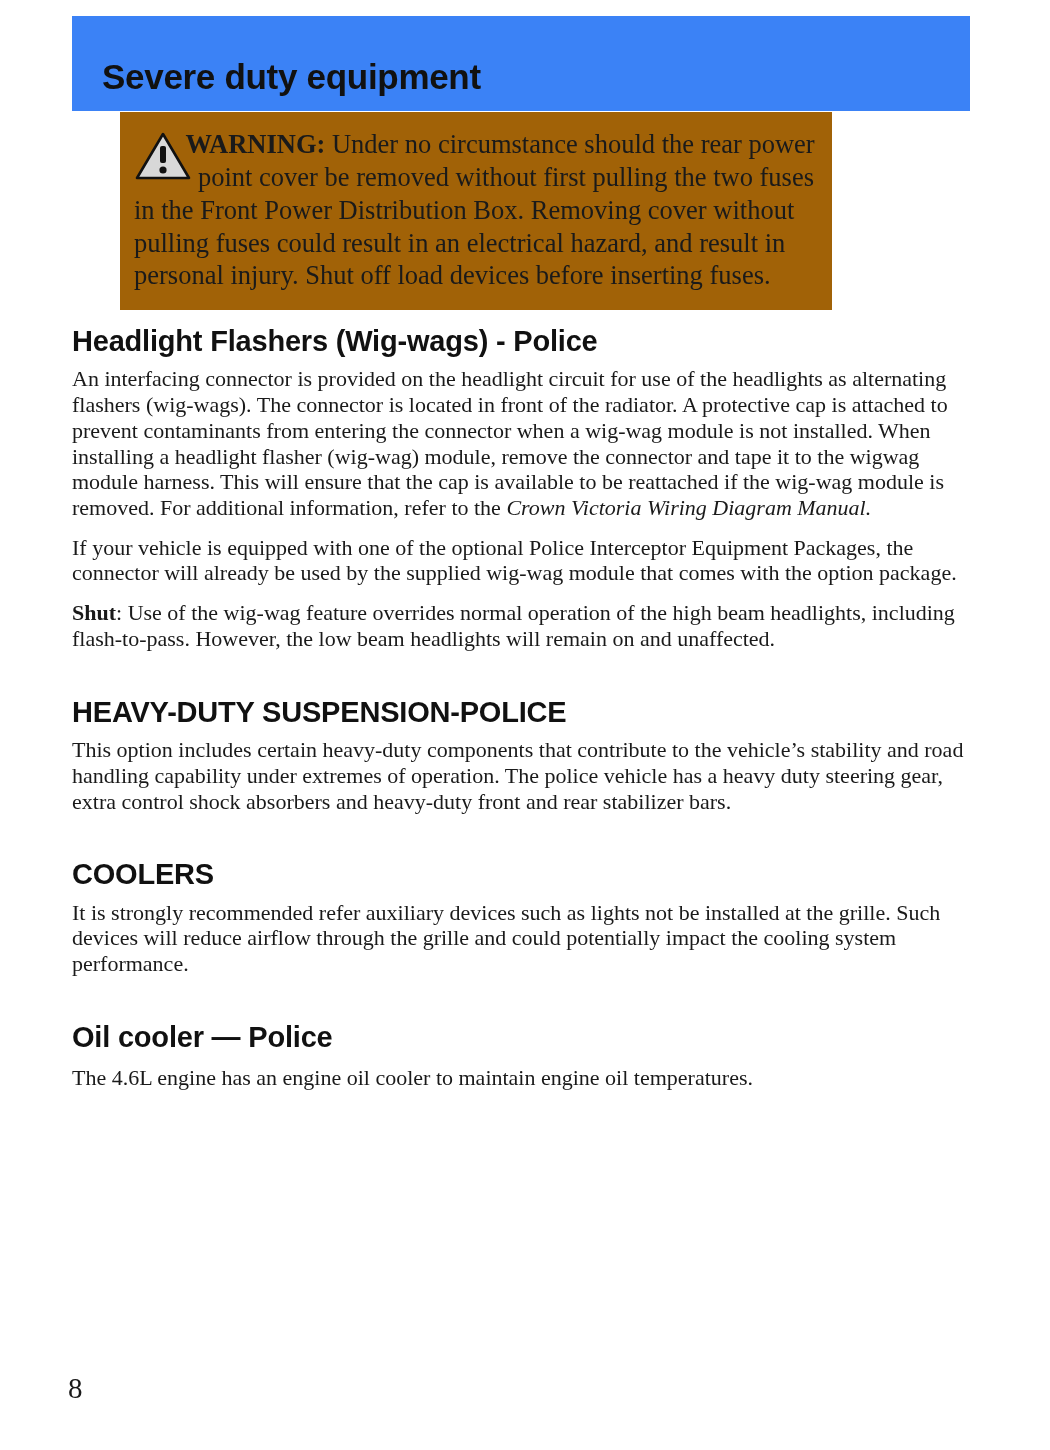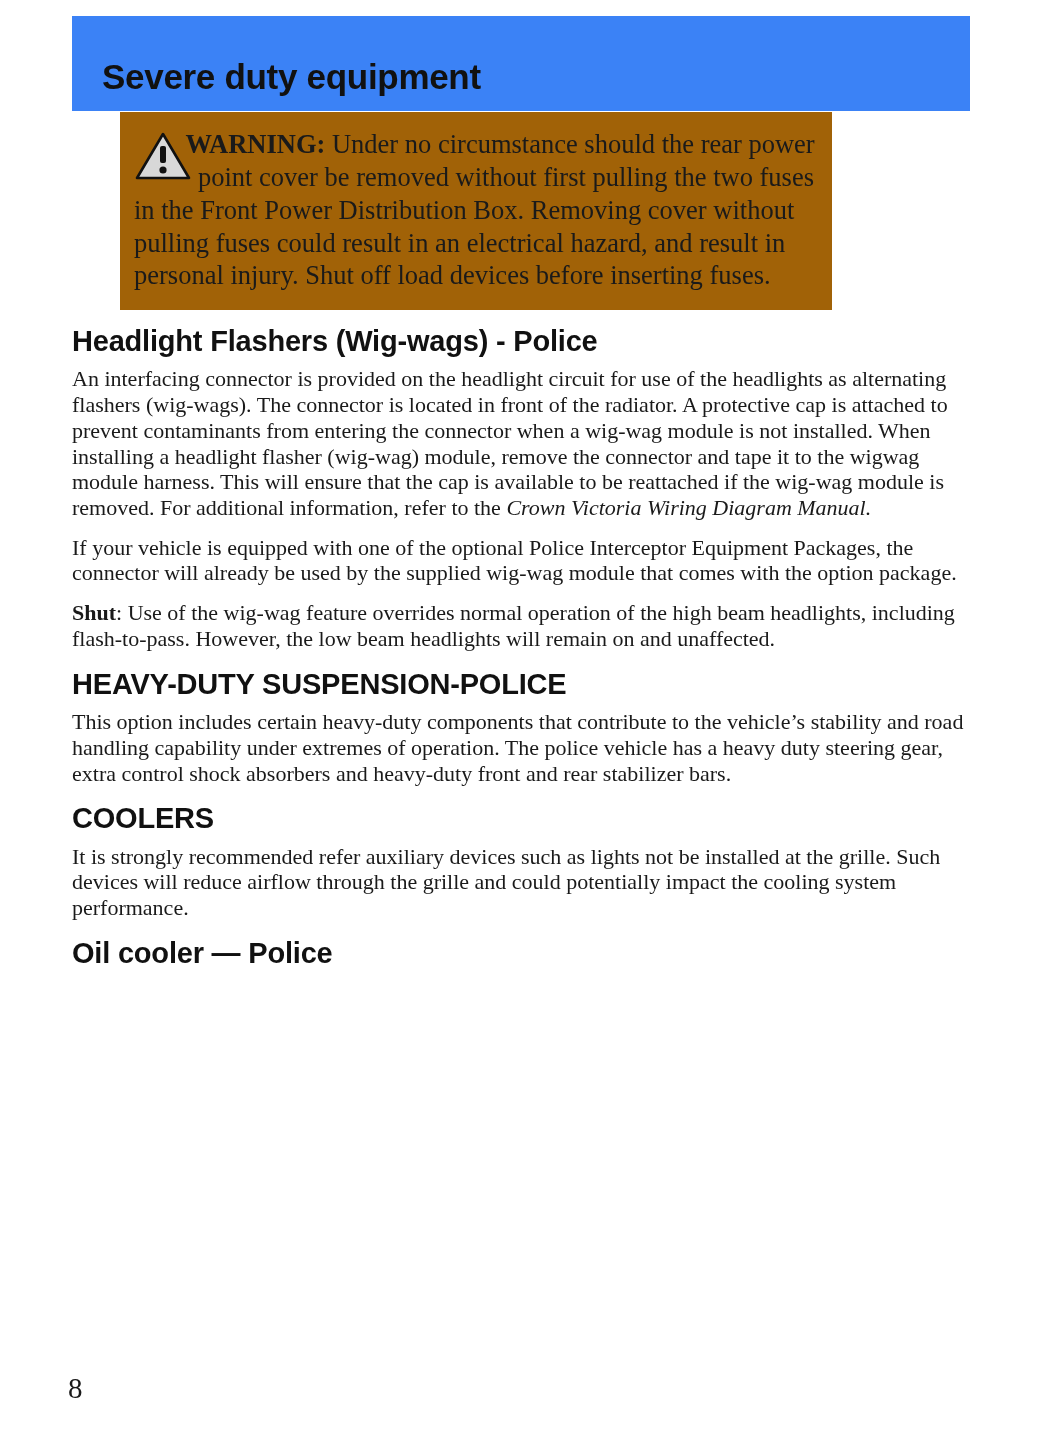--- a/index.html
+++ b/index.html
@@ -91,21 +91,21 @@
   h2.section-heading {
     font-family: "Liberation Sans", "DejaVu Sans", sans-serif;
     font-weight: bold;
     font-size: 29px;
     letter-spacing: -0.2px;
     color: #111111;
     margin: 0 0 8px 0;
     line-height: 1.15;
   }
   h2.section-heading.spaced {
-    margin-top: 16px;
+    margin-top: 44px;
   }
 
   p.body-text {
     font-family: "Liberation Serif", "DejaVu Serif", serif;
     font-size: 22px;
     line-height: 1.17;
     color: #1a1a1a;
     margin: 0 0 14px 0;
     text-align: left;
   }
@@ -156,19 +156,20 @@
 
     <p class="body-text"><span class="bold">Shut</span><span>: Use of the wig-wag feature overrides normal operation of the high beam headlights, including flash-to-pass. However, the low beam headlights will remain on and unaffected.</span></p>
 
     <h2 class="section-heading spaced">HEAVY-DUTY SUSPENSION-POLICE</h2>
     <p class="body-text">This option includes certain heavy-duty components that contribute to the vehicle’s stability and road handling capability under extremes of operation. The police vehicle has a heavy duty steering gear, extra control shock absorbers and heavy-duty front and rear stabilizer bars.</p>
 
     <h2 class="section-heading spaced">COOLERS</h2>
     <p class="body-text">It is strongly recommended refer auxiliary devices such as lights not be installed at the grille. Such devices will reduce airflow through the grille and could potentially impact the cooling system performance.</p>
 
     <h2 class="section-heading spaced">Oil cooler — Police</h2>
+    <p class="body-text loose">The 4.6L engine has an engine oil cooler to maintain engine oil temperatures.</p>
 
 
   </div>
 
   <div class="page-number">8</div>
 
 </div>
 
 </body></html>

